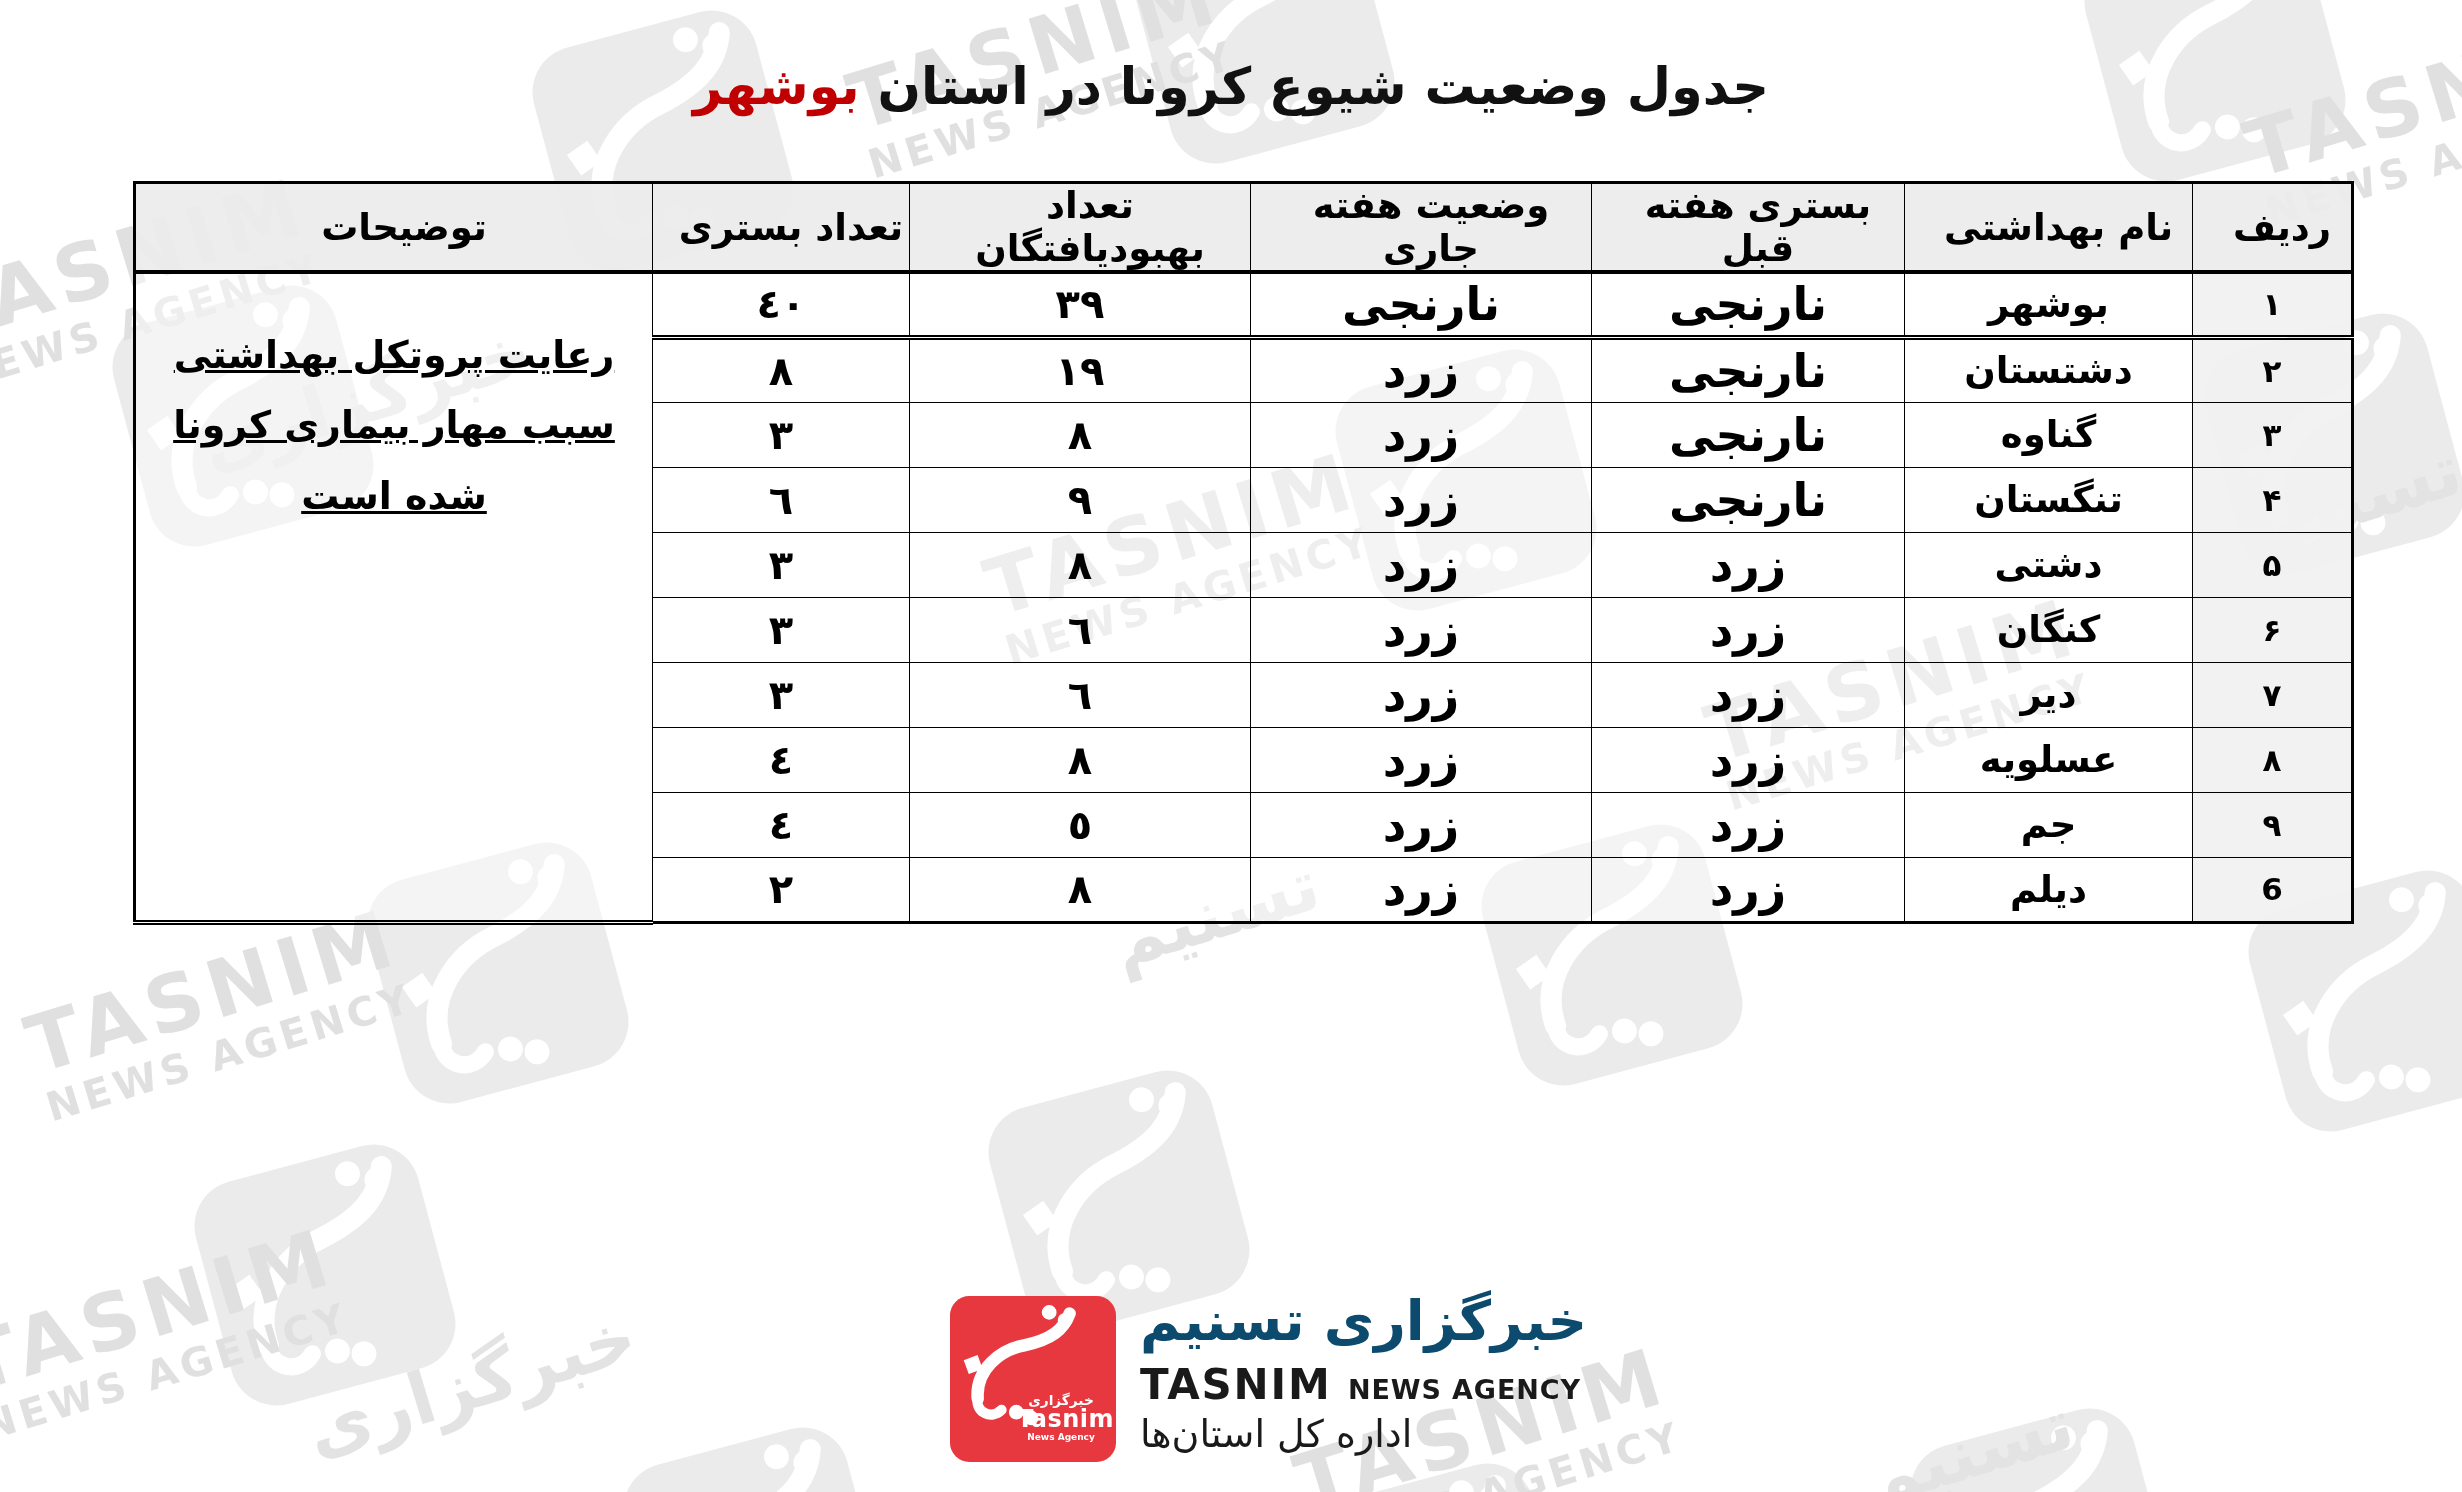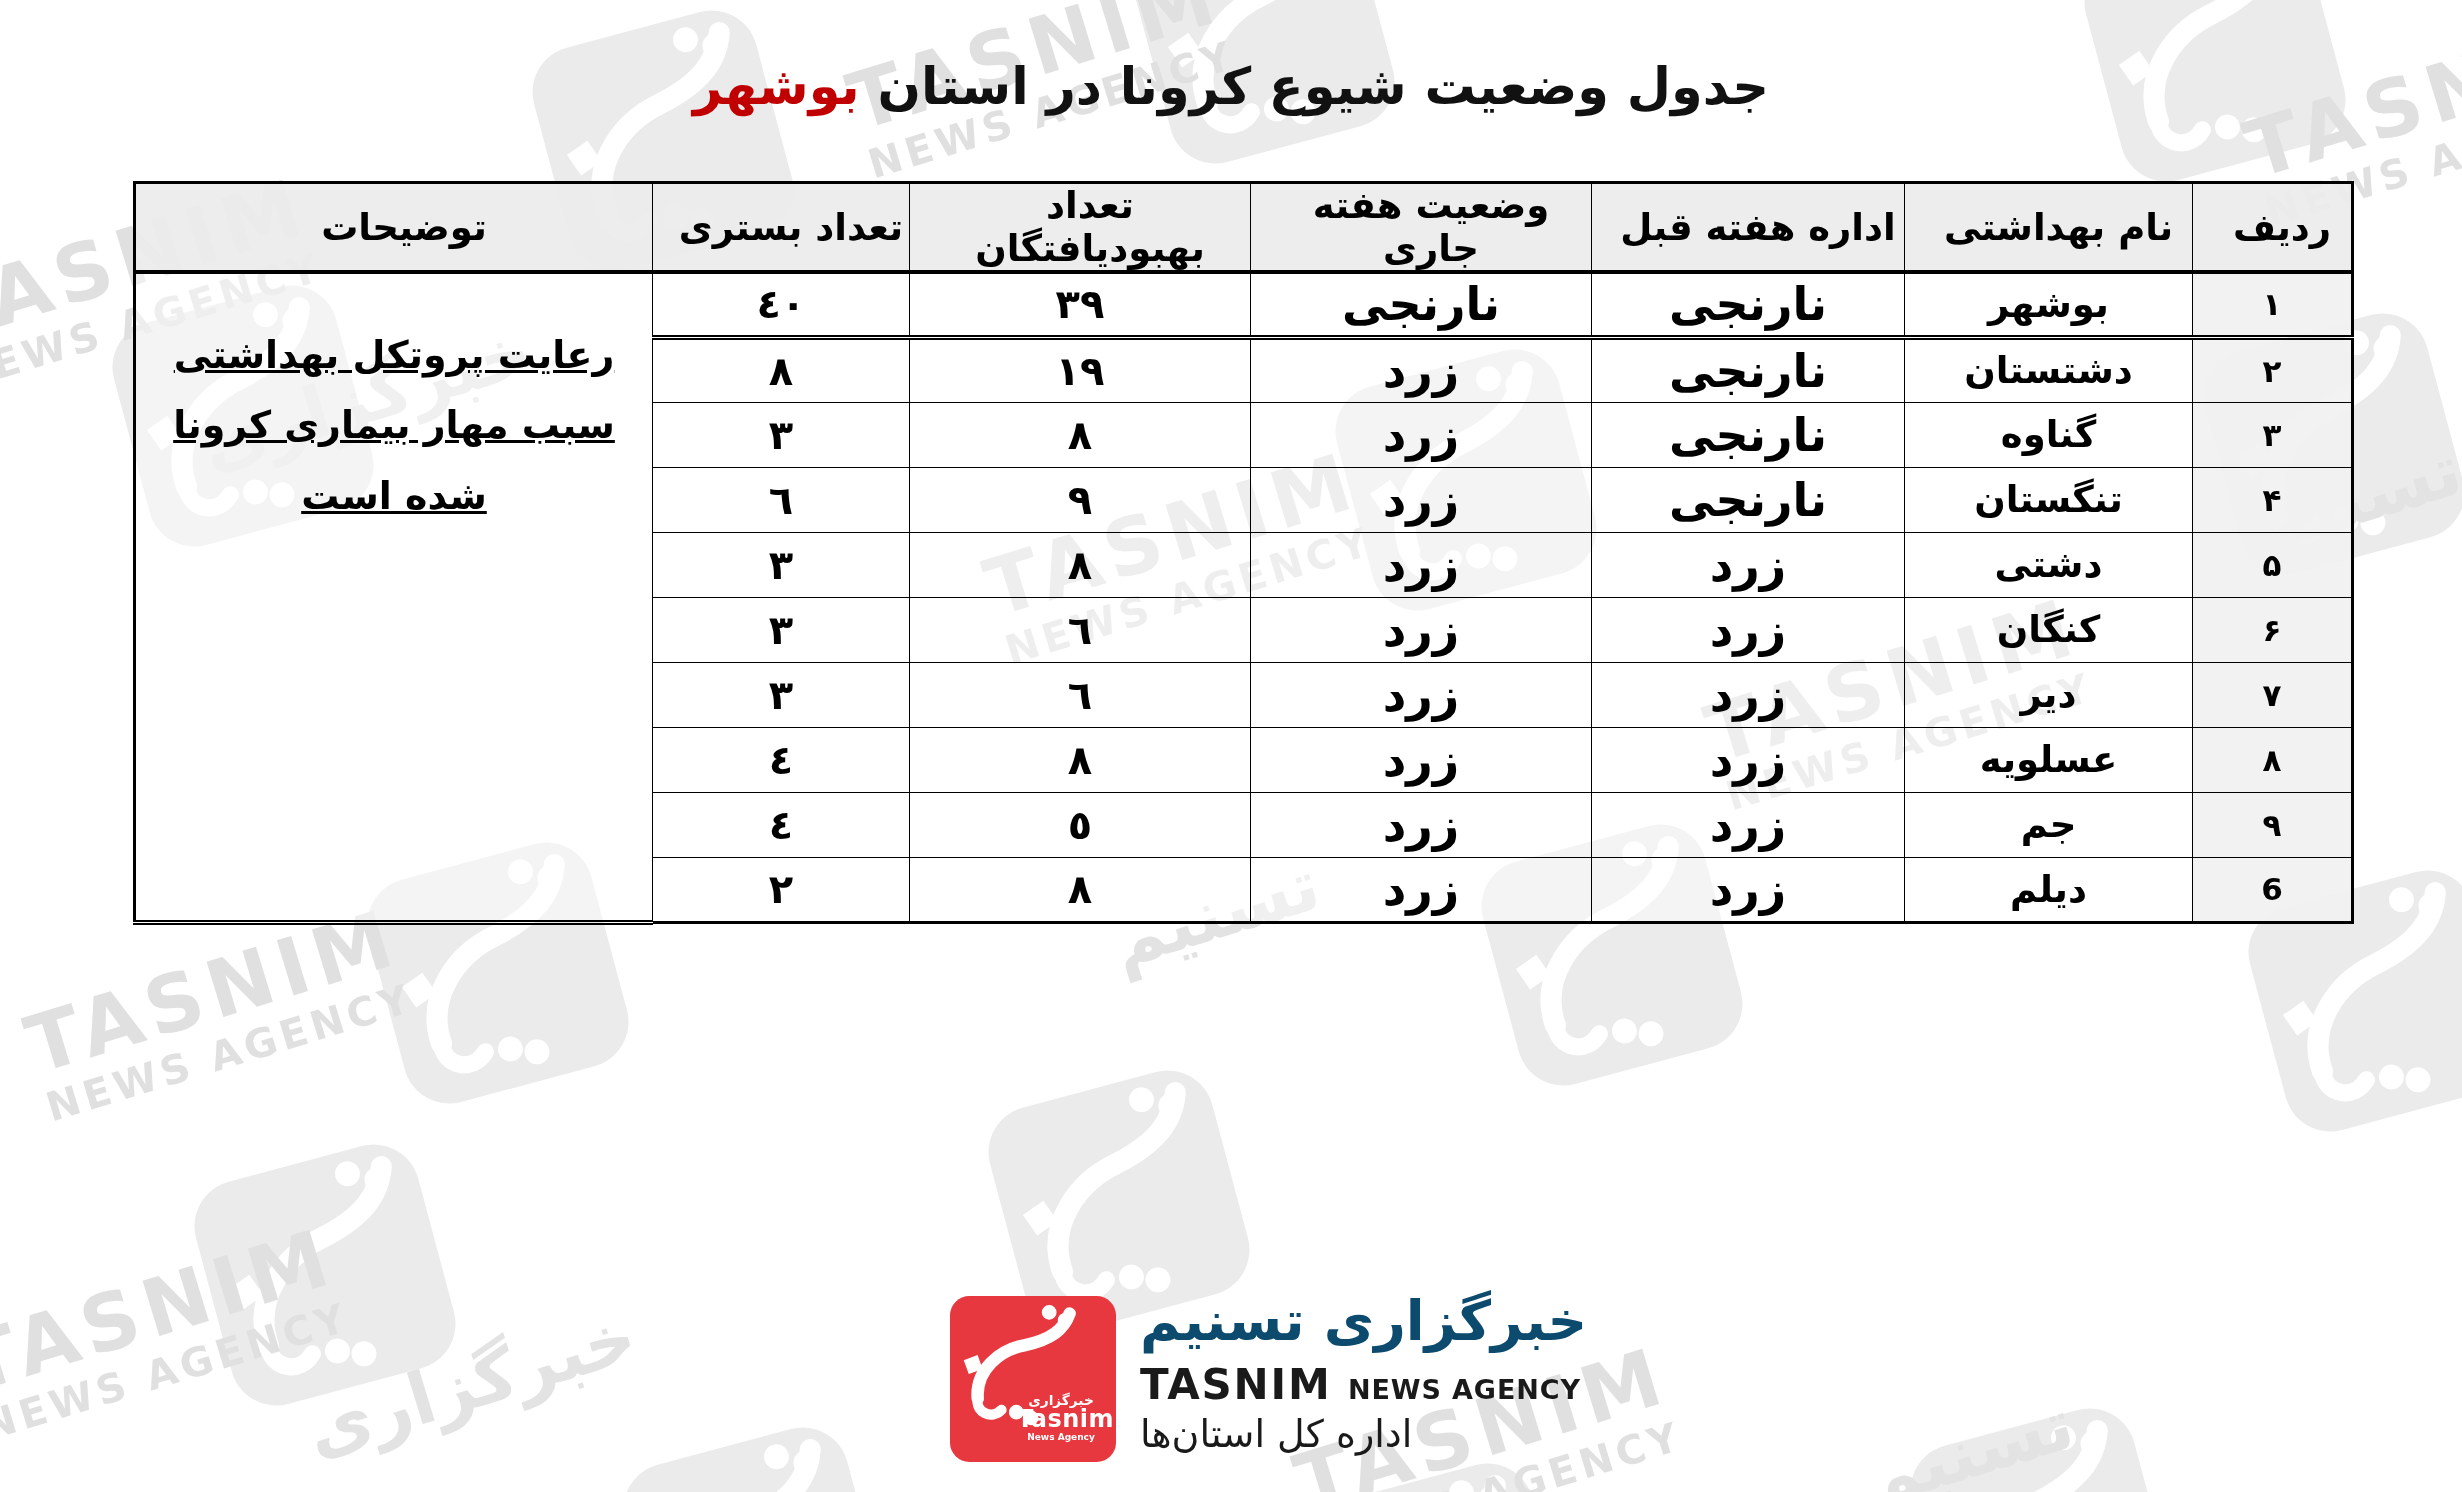--- a/index.html
+++ b/index.html
@@ -197,21 +197,21 @@
         <col style="width:313px">
     <col style="width:341px">
         <col style="width:341px">
         <col style="width:257px">
     <col style="width:518px">
   </colgroup>
   <thead>
     <tr>
       <th>ردیف</th>
       <th>نام بهداشتی</th>
-      <th>اداره هفته قبل</th>
+      <th>بستری هفته قبل</th>
       <th>وضعیت هفته جاری</th>
       <th>تعداد بهبودیافتگان</th>
       <th>تعداد بستری</th>
       <th>توضیحات</th>
     </tr>
   </thead>
   <tbody>
     <tr class="first-row">
       <td class="radif">۱</td>
       <td class="city">بوشهر</td>

